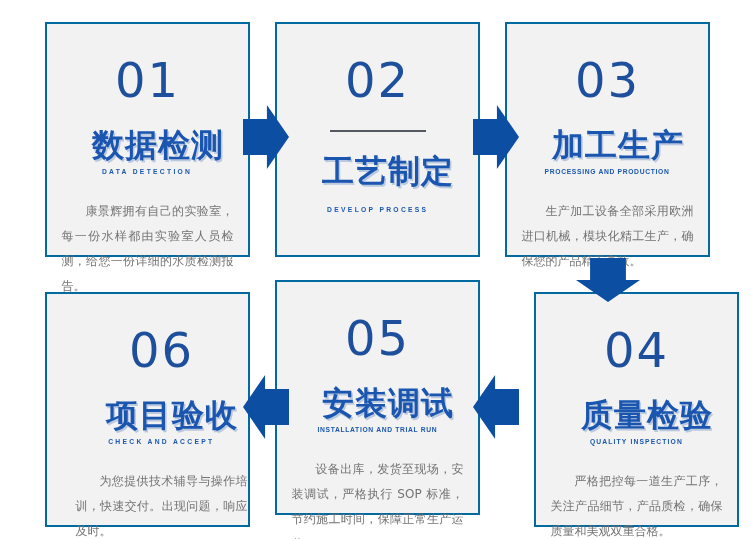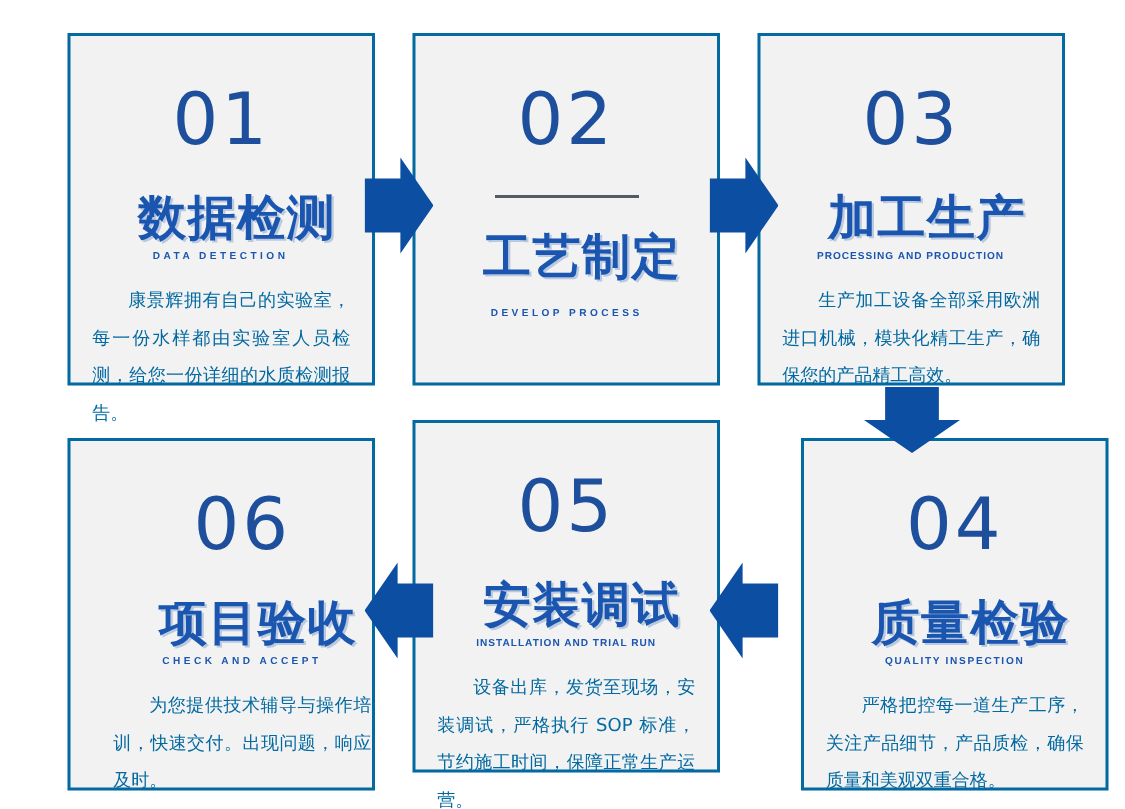--- a/index.html
+++ b/index.html
@@ -46,25 +46,25 @@
     color:#1a56b0;
     font-weight:bold;
     letter-spacing:2.4px;
     margin-top:5px;
     white-space:nowrap;
     transform:scale(0.96);
   }
   .card-sub.tight{letter-spacing:1.2px;}
   .card-sub.tighter{letter-spacing:0.7px;}
   .card-body{
-    margin-top:13px;
+    margin-top:24px;
     width:172px;
     font-size:12px;
     line-height:25px;
-    color:#0369a1;
+    color:#737373;
     text-indent:24px;
     text-align:justify;
     text-align-last:left;
     font-family:"DejaVu Sans","Liberation Sans",sans-serif;
   }
 
   
   .arrow{position:absolute;z-index:5;}
   .arrow-right{
     width:46px;height:64px;

